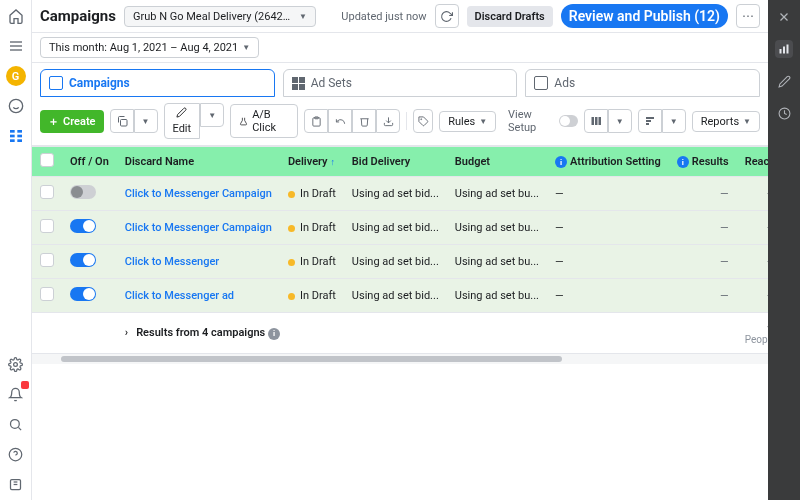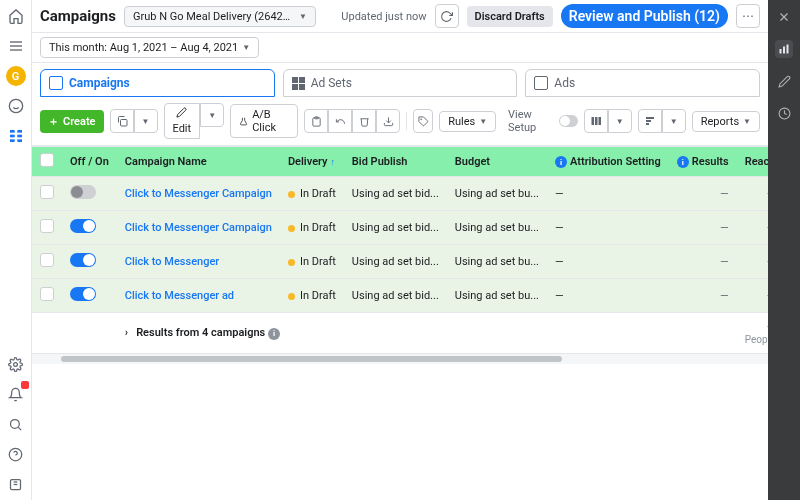--- a/index.html
+++ b/index.html
@@ -292,23 +292,23 @@
           <span class="car">▼</span>
         </div>
     </div>
 
     <div class="tablewrap">
       <table>
         <thead>
           <tr>
             <th style="width:28px;"><span class="cb"></span></th>
             <th style="width:48px;">Off / On</th>
-            <th style="width:150px;">Campaign Name</th>
+            <th style="width:150px;">Discard Name</th>
             <th style="width:70px;"><span>Delivery</span><span class="sort">↑</span></th>
-            <th style="width:80px;">Bid Publish</th>
+            <th style="width:80px;">Bid Delivery</th>
             <th style="width:80px;">Budget</th>
             <th style="width:70px;"><span class="info-i">i</span><span>Attribution Setting</span></th>
             <th class="r" style="width:60px;text-align:center;"><span class="info-i">i</span><span>Results</span></th>
             <th class="r" style="width:60px;">Reach</th>
 
           </tr>
         </thead>
         <tbody id="rows-body">
             <tr class="row-hi">
               <td><span class="cb"></span></td>

